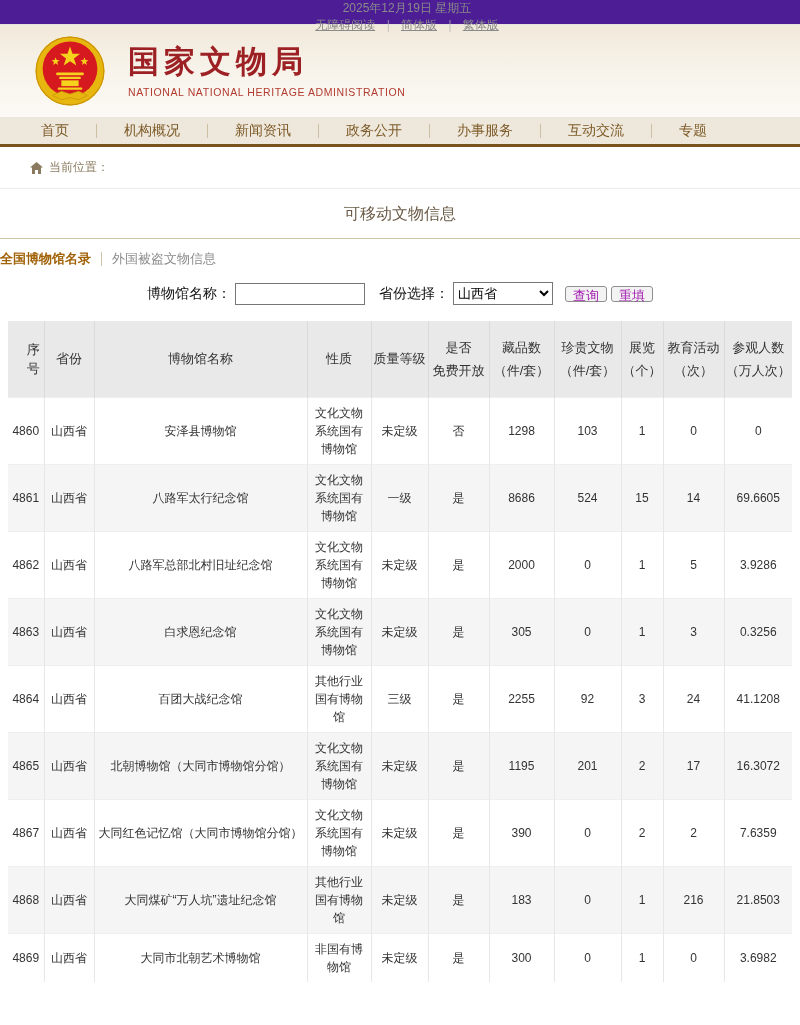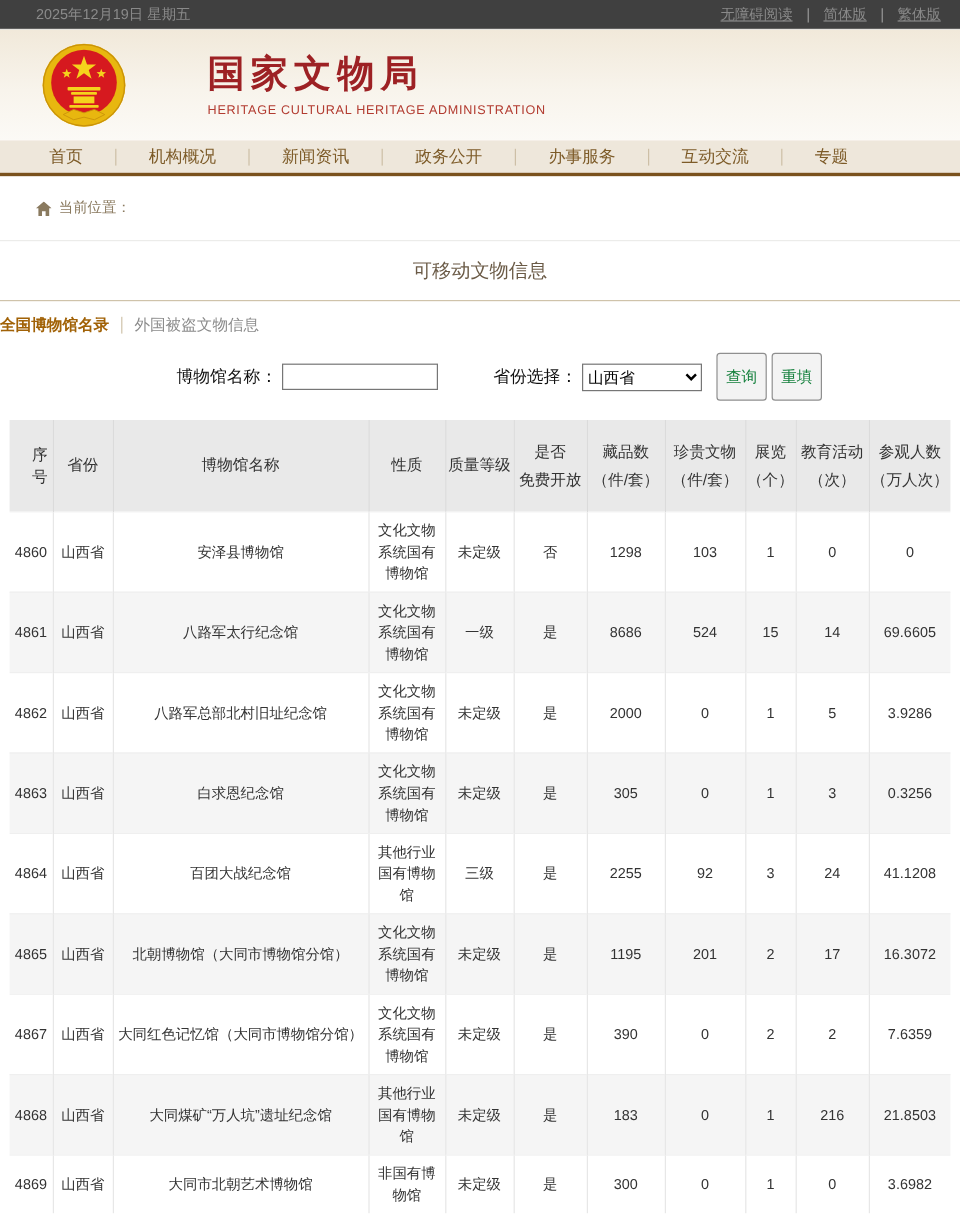--- a/index.html
+++ b/index.html
@@ -5,32 +5,32 @@
   * { box-sizing: border-box; }
   html,body { margin:0; padding:0; }
   body {
     width:800px; min-height:1025px; position:relative;
     font-family:"Liberation Sans", sans-serif;
     background:#ffffff; color:#333;
   }
 
   
   .topbar {
-    height:25px; background:#404040; border-bottom:1px solid #e7e4df;
+    height:25px; background:#4c1d95; border-bottom:1px solid #e7e4df;
     display:flex; justify-content:space-between; align-items:center;
-    padding:0 16px 0 30px; font-size:12px; color:#8a8a8a;
+    padding:0 16px 0 30px; font-size:12px; color:#8a8a8a;flex-direction:column;
   }
   .topbar-links { display:flex; align-items:center; }
   .topbar-link { text-decoration:underline; color:#8a8a8a; cursor:pointer;text-align:center; }
   .topbar-sep { margin:0 7px; color:#b5b5b5; }
 
   
   .site-header {
     height:92px; background:linear-gradient(180deg,#f1e9da 0%, #f8f4ec 55%, #fcfaf6 100%);
-    display:flex; align-items:center; padding-left:34px;gap:45px;
+    display:flex; align-items:center; padding-left:34px;
   }
   .emblem { width:72px; height:72px; flex:0 0 auto; cursor:pointer; }
   .site-title-block { margin-left:22px; }
   .site-title {
     font-size:31px; font-weight:bold; color:#9d2124; letter-spacing:5px;
     line-height:34px; margin:0;
   }
   .site-title-en {
     margin-top:7px; font-size:10.5px; color:#b23b30; letter-spacing:0.6px;
   }
@@ -39,21 +39,21 @@
   .mainnav {
     height:30px; background:#eee7db; border-bottom:3px solid #7a521e;
     display:flex; align-items:center; font-size:14px; color:#7d5b28;
     padding-left:14px;
   }
   .nav-item { padding:0 27px; cursor:pointer; white-space:nowrap; line-height:27px; }
   .nav-sep { width:1px; height:14px; background:#cdbfa6; }
 
   
   .breadcrumb {
-    height:54px; display:flex; align-items:center; padding-left:30px;
+    height:42px; display:flex; align-items:center; padding-left:30px;
     font-size:12px; color:#8a7a5f; background:#fff; border-bottom:1px solid #ececea;
   }
   .crumb-home { margin-right:6px; display:inline-flex; }
   .crumb-item { margin:0 5px; cursor:pointer; }
   .crumb-sep { margin:0 2px; color:#9a8c70; }
 
   
   .title-section {
     padding:15px 0 13px; text-align:center;
     border-bottom:1px solid #cfc3aa;
@@ -64,33 +64,33 @@
   .tabs { display:flex; align-items:center; padding:11px 0 6px; font-size:13px; }
   .tab { cursor:pointer; color:#8b8b8b; padding:0 10px; }
   .tab.active { font-weight:bold; color:#a16207; padding-left:0; }
   .tab-sep { width:1px; height:14px; background:#cfc3aa; }
 
   
   .search-row {
     display:flex; justify-content:center; align-items:center;
     margin:8px 0 16px; font-size:14px; color:#111;
   }
-  .search-label { margin-right:4px;margin-left:32px; }
+  .search-label { margin-right:4px; }
   .name-input {
     width:130px; height:22px; border:1px solid #767676; background:#fff;
     font-size:13px; padding:0 4px; margin-right:14px;
   }
   .province-select {
     width:100px; height:23px; border:1px solid #767676; background:#fff;
     font-size:13px; margin-right:8px;
   }
   .form-btn {
-    height:40px; padding:0 7px; margin-left:4px; font-size:13px;
+    height:16px; padding:0 7px; margin-left:4px; font-size:13px;
     border:1px solid #8f8f8f; background:#f3f3f3; border-radius:3px;
-    cursor:pointer; font-family:inherit; color:#15803d;
+    cursor:pointer; font-family:inherit; color:#a21caf;
   }
 
   
   .table-wrap { margin:6px 8px 0; }
   table.data {
     width:100%; border-collapse:collapse; table-layout:fixed;
     font-size:12px; color:#333; text-align:center;
   }
   table.data thead td {
     background:#e9e9e9; height:76px; font-size:13px; color:#333;
@@ -131,21 +131,21 @@
       <polygon fill="#f5d31c" points="70,31 71.4,34.8 75.5,35 72.3,37.6 73.4,41.5 70,39.2 66.6,41.5 67.7,37.6 64.5,35 68.6,34.8"></polygon>
       <rect x="31" y="52" width="38" height="4" rx="1" fill="#f5d31c"></rect>
       <rect x="35" y="58" width="30" height="3" rx="1" fill="#f5d31c"></rect>
       <rect x="38" y="63" width="24" height="8" fill="#f5d31c"></rect>
       <rect x="33" y="73" width="34" height="3" rx="1" fill="#f5d31c"></rect>
       <path d="M26 84 L38 78 L50 82 L62 78 L74 84 L62 90 L50 87 L38 90 Z" fill="#e8b70f" stroke="#c9920a" stroke-width="1"></path>
     </svg>
   </span>
   <div class="site-title-block">
     <div class="site-title">国家文物局</div>
-    <div class="site-title-en">HERITAGE  CULTURAL  HERITAGE  ADMINISTRATION</div>
+    <div class="site-title-en">NATIONAL  NATIONAL  HERITAGE  ADMINISTRATION</div>
   </div>
 </div>
 
 <div class="mainnav" id="mainnav">
     <span class="nav-item">首页</span>
     <span class="nav-sep"></span>
     <span class="nav-item">机构概况</span>
     <span class="nav-sep"></span>
     <span class="nav-item">新闻资讯</span>
     <span class="nav-sep"></span>

